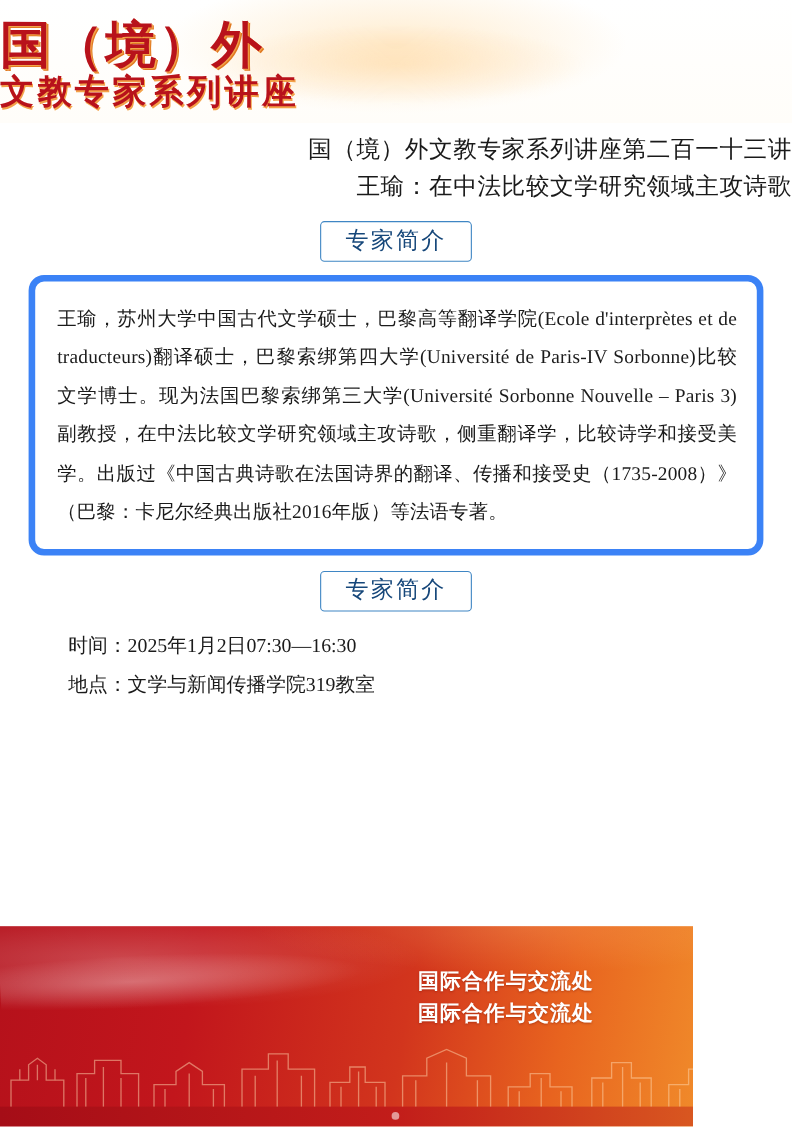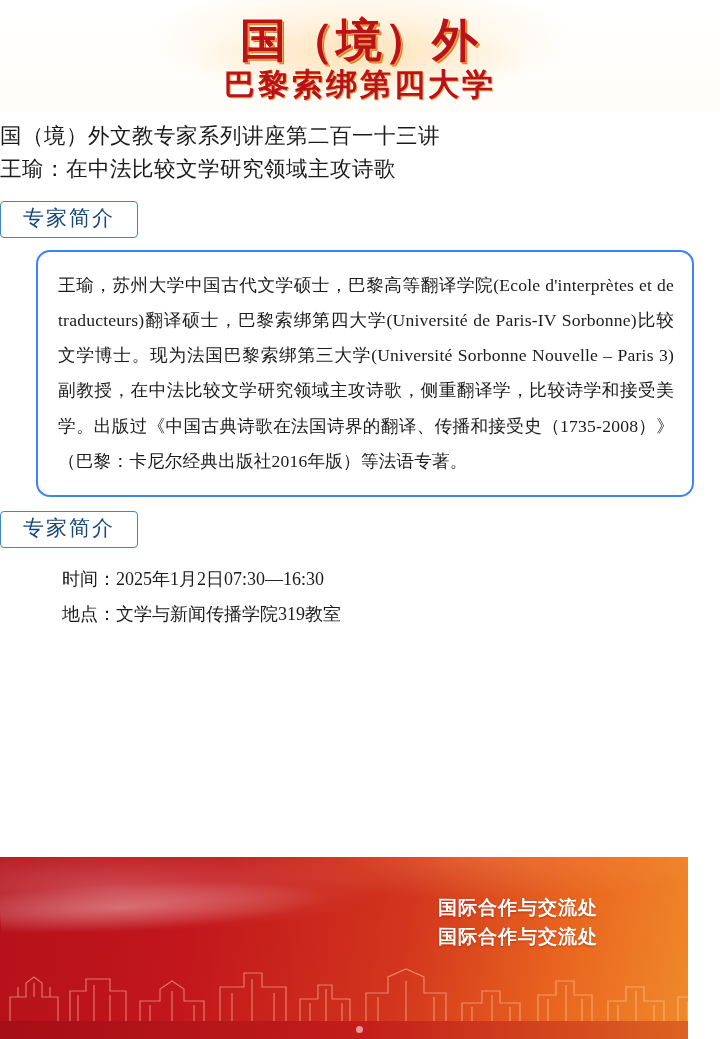--- a/index.html
+++ b/index.html
@@ -40,21 +40,20 @@
     left: 120px;
     top: 6px;
     width: 480px;
     height: 96px;
     background:
       radial-gradient(ellipse 240px 50px at 50% 55%, rgba(255,198,120,0.30) 0%, rgba(255,255,255,0) 72%);
     filter: blur(1px);
   }
   .banner-title {
     position: relative;
-    text-align: center;
     padding-top: 16px;
   }
   .banner-line1 {
     font-family: "DejaVu Sans", sans-serif;
     font-weight: bold;
     font-size: 46px;
     letter-spacing: 2px;
     line-height: 1.05;
     color: #b8121b;
     text-shadow: 1px 1px 0 #f3a24a, 2px 2px 0 #e07a21;
@@ -65,49 +64,50 @@
     font-size: 31px;
     letter-spacing: 3px;
     line-height: 1.15;
     margin-top: 3px;
     color: #b8121b;
     text-shadow: 1px 1px 0 #f3a24a;
   }
 
   
   .lecture-title {
-    text-align: left;
+    text-align: right;
     color: #1a1a1a;
     font-size: 21.5px;
     line-height: 1.55;
     margin-top: 8px;
     letter-spacing: 0.5px;
   }
   .lecture-title div { white-space: nowrap; }
 
   
   .section-head {
     display: flex;
+    justify-content: center;
     margin-top: 14px;
   }
   .pill {
     border: 1px solid #3f86c4;
     border-radius: 4px;
     padding: 4px 22px 6px;
     font-size: 21px;
     color: #16477a;
     letter-spacing: 2px;
     line-height: 1.2;
     background: #ffffff;
   }
 
   
   .box {
-    margin: 12px 26px 0 36px;
-    border: 2px solid #3b82f6;
+    margin: 12px 26px 0 26px;
+    border: 6px solid #3b82f6;
     border-radius: 14px;
     padding: 16px 18px 16px 20px;
     box-sizing: border-box;
     background: #ffffff;
   }
   .box p {
     margin: 0;
     font-size: 17.6px;
     line-height: 2.0;
     color: #1b1b1b;
@@ -125,22 +125,22 @@
     font-size: 18px;
     line-height: 1.95;
     color: #1b1b1b;
   }
   .schedule div { white-space: nowrap; }
 
   
   .footer {
     position: absolute;
     left: 0;
-    bottom: 0;
-    width: 688px;
+    bottom: 15px;
+    width: 630px;
     height: 182px;
     overflow: hidden;
     background: linear-gradient(100deg, #b5111b 0%, #c2161c 28%, #d2351d 58%, #e8641f 80%, #f08a2a 100%);
   }
   .footer-wave {
     position: absolute;
     left: -40px;
     top: -10px;
     width: 820px;
     height: 140px;
@@ -200,21 +200,21 @@
 </head>
 <body>
 
 <div class="page">
 
   <div class="banner">
     <div class="banner-bg"></div>
     <div class="banner-swoosh"></div>
     <div class="banner-title">
       <div class="banner-line1">国（境）外</div>
-      <div class="banner-line2">巴黎索绑第四大学</div>
+      <div class="banner-line2">文教专家系列讲座</div>
     </div>
   </div>
 
   <div class="lecture-title">
     <div>国（境）外文教专家系列讲座第二百一十三讲</div>
     <div>王瑜：在中法比较文学研究领域主攻诗歌</div>
   </div>
 
   <div class="section-head">
     <div class="pill">专家简介</div>

